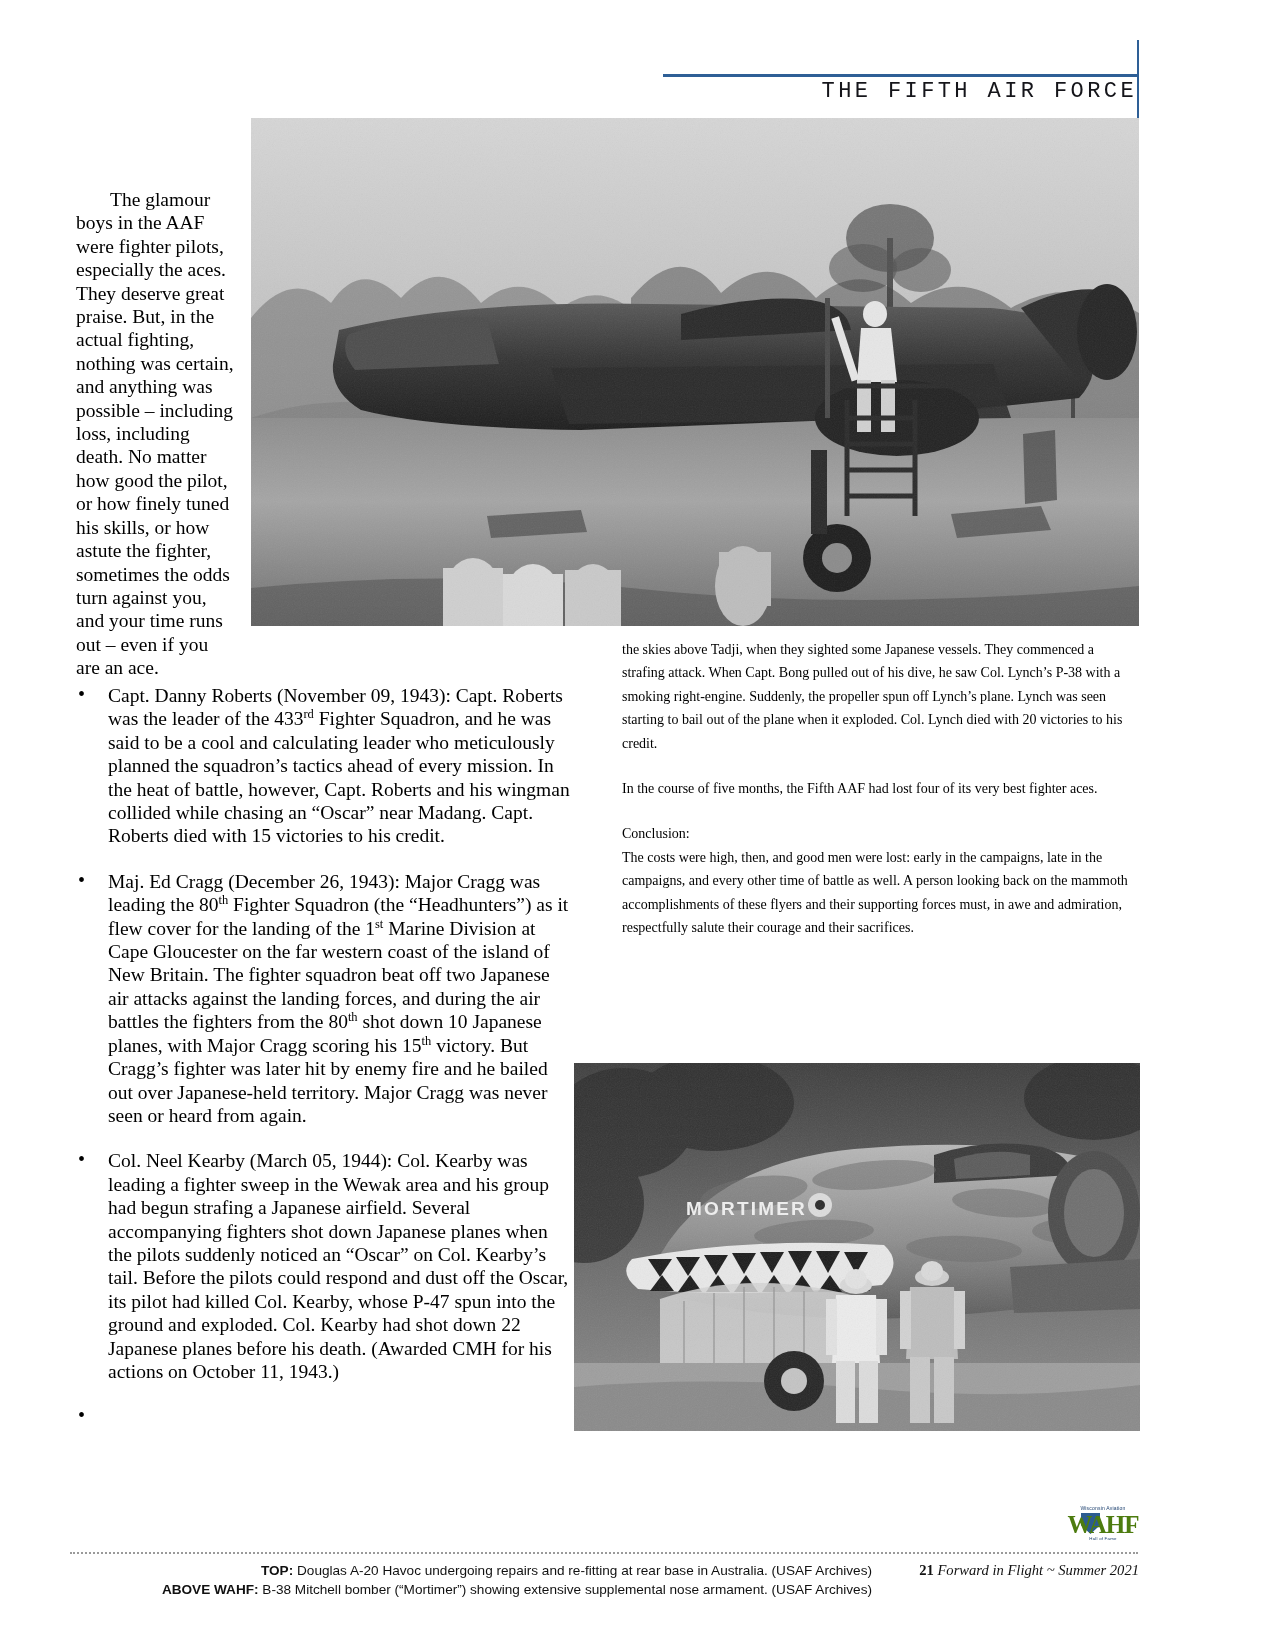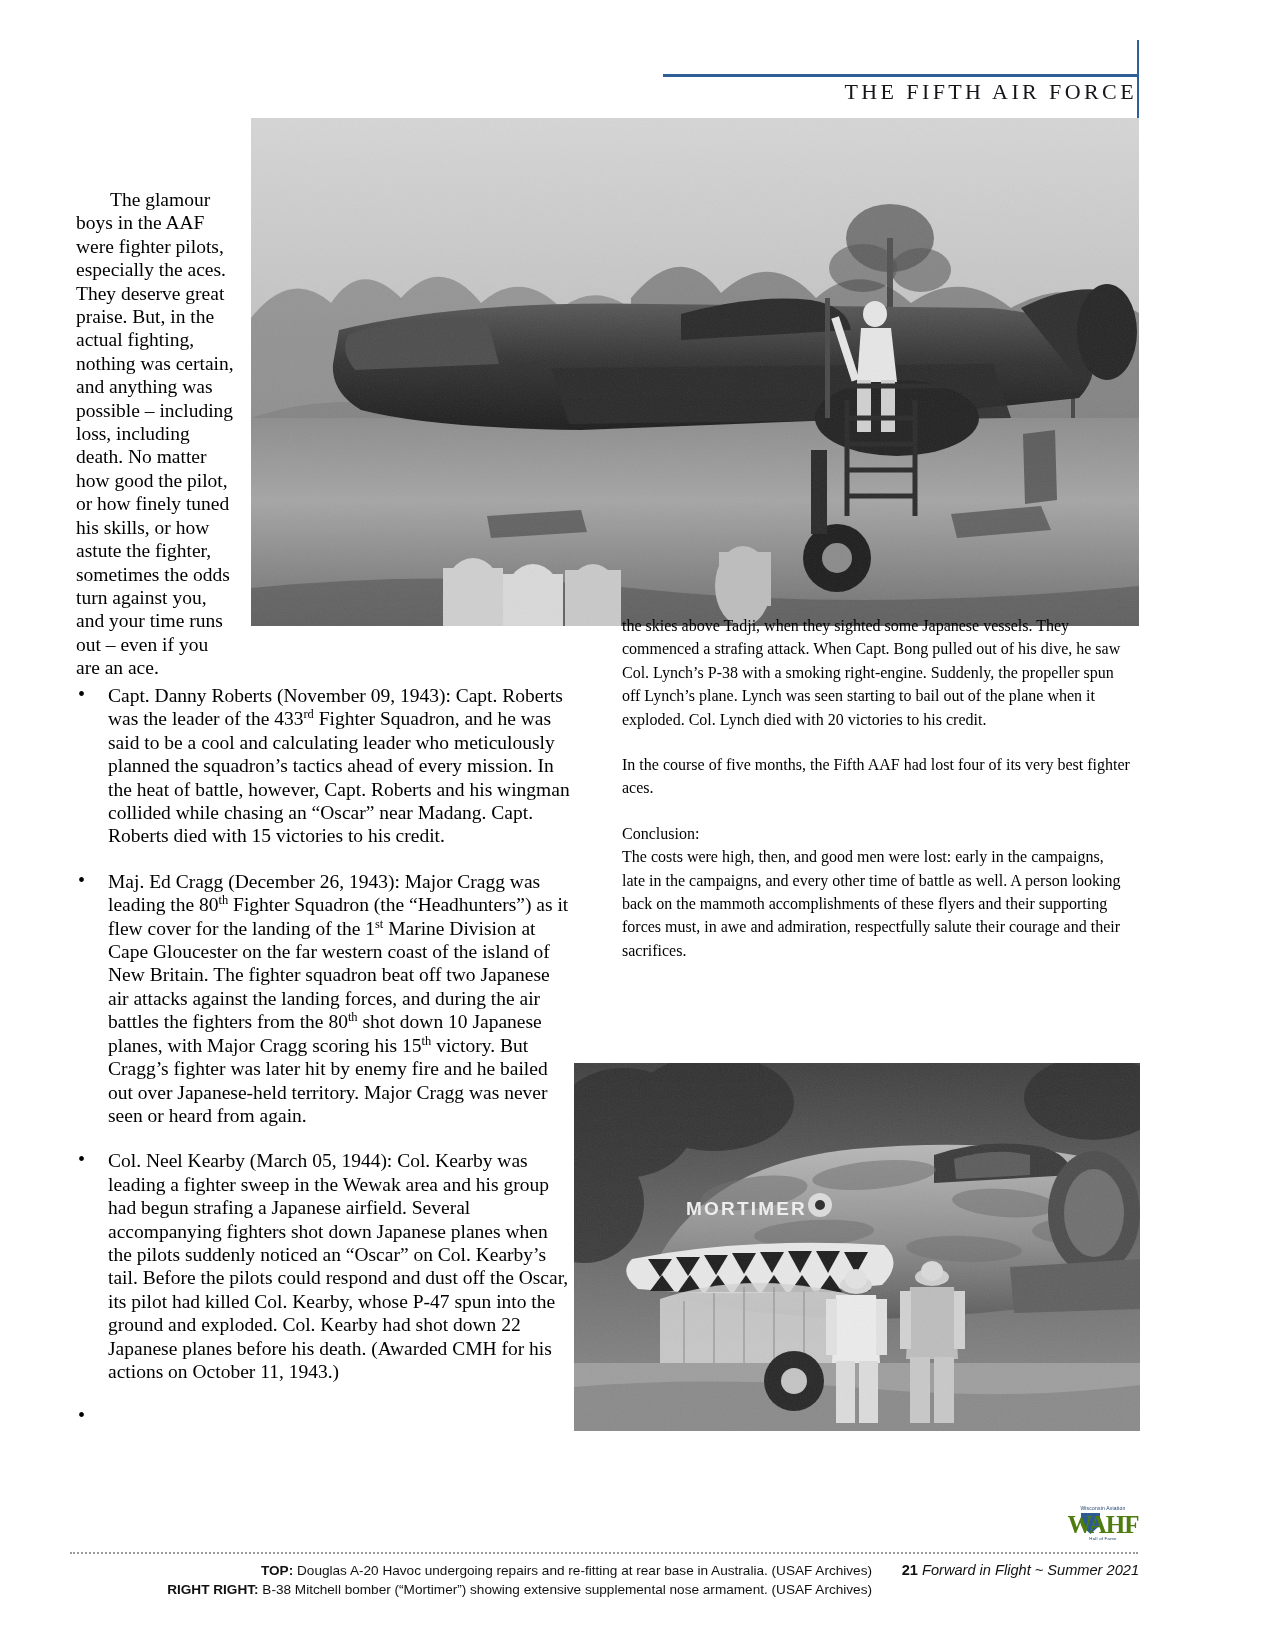--- a/index.html
+++ b/index.html
@@ -33,21 +33,21 @@
     left: 1137px;
     top: 40px;
     width: 2px;
     height: 78px;
     background: #2e5f96;
   }
   .header-title {
     position: absolute;
     right: 138px;
     top: 79px;
-    font-family: Liberation Serif, serif;
+    font-family: Liberation Mono, monospace;
     font-size: 22px;
     letter-spacing: 3.4px;
     color: #15151a;
     white-space: nowrap;
     text-align: left;
   }
 
   
   .photo-top {
     position: absolute;
@@ -86,23 +86,23 @@
     position: absolute;
     left: 70px;
     top: 684px;
     width: 505px;
     font-size: 19.5px;
     line-height: 23.4px;
   }
   .col-right {
     position: absolute;
     left: 622px;
-    top: 614px;
+    top: 638px;
     width: 508px;
-    font-size: 16px;
+    font-size: 14px;
     line-height: 23.4px;
   }
 
   ul.bullets {
     list-style: none;
     margin: 0;
     padding: 0;
   }
   ul.bullets > li {
     position: relative;
@@ -140,21 +140,21 @@
     font-size: 13.6px;
     line-height: 19px;
     color: #111111;
     text-align: right;
   }
   .caption b { font-weight: bold; }
   .footer-right {
     position: absolute;
     right: 136px;
     top: 1562px;
-    font-family: Liberation Sans, sans-serif;
+    font-family: Liberation Serif, serif;
     font-size: 14.6px;
     color: #111111;
     white-space: nowrap;
   }
   .footer-right .pagenum { font-weight: bold; }
   .footer-right .mag { font-style: italic; }
 
   
   .wahf-logo {
     position: absolute;
@@ -455,21 +455,21 @@
     <span class="wahf-sub">Hall of Fame</span>
   </div>
 
   <div class="footer-rule"></div>
   <div class="caption">
     <div>
       <b>TOP:</b>
       <span>Douglas A-20 Havoc undergoing repairs and re-fitting at rear base in Australia.  (USAF Archives)</span>
     </div>
     <div>
-      <b>RIGHT RIGHT:</b>
+      <b>ABOVE WAHF:</b>
       <span>B-38 Mitchell bomber (“Mortimer”) showing extensive supplemental nose armament. (USAF Archives)</span>
     </div>
   </div>
   <div class="footer-right">
     <span class="pagenum">21</span>
     <span class="mag">Forward in Flight ~ Summer 2021</span>
   </div>
 
 </div>
 

